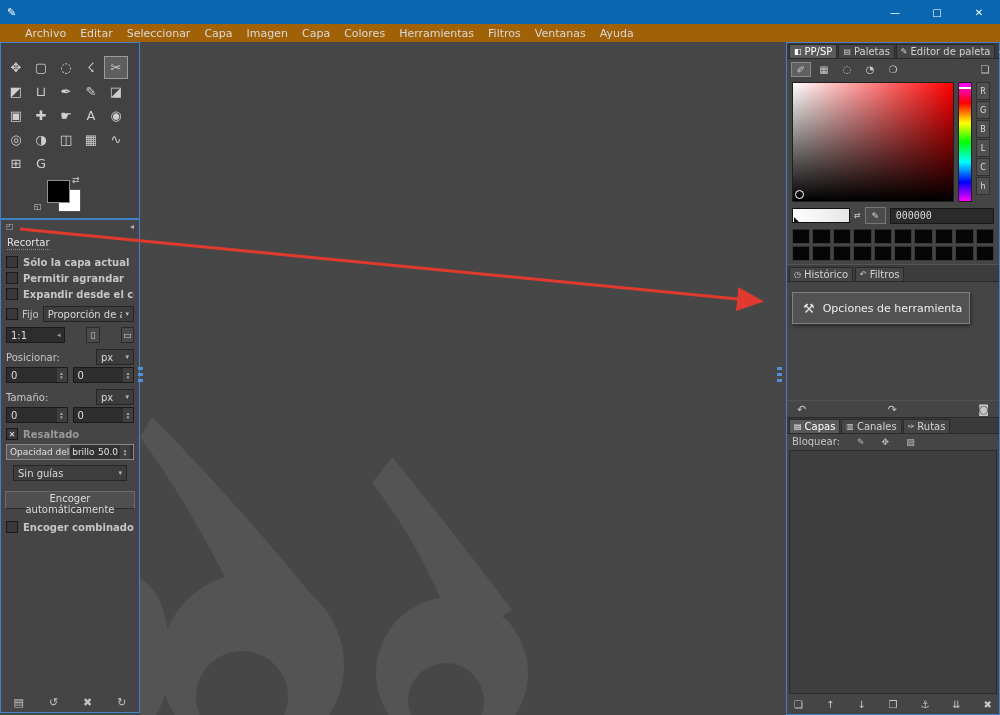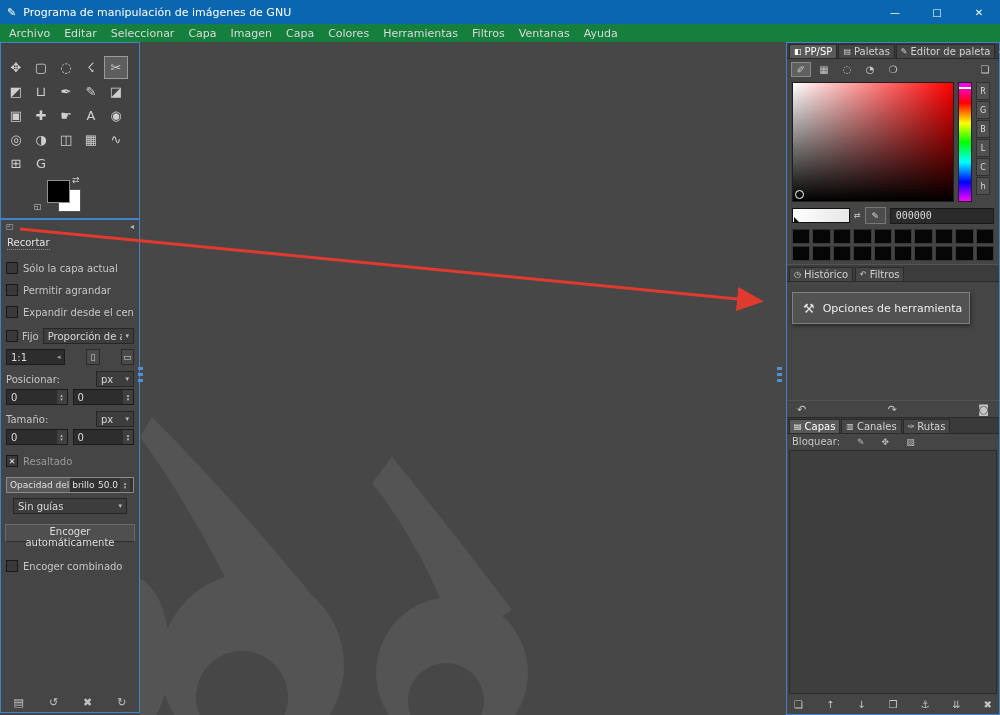--- a/index.html
+++ b/index.html
@@ -6,37 +6,37 @@
   body{width:1000px;height:715px;overflow:hidden;position:relative;background:#474747;
        font-family:"DejaVu Sans","Liberation Sans",sans-serif;color:#d4d4d4;cursor:default;
        -webkit-user-select:none;user-select:none;}
   
   .titlebar{position:absolute;left:0;top:0;right:0;height:24px;background:#0a66af;display:flex;align-items:center;}
   .app-icon{margin-left:7px;font-size:11px;color:#fff;}
   .title-text{margin-left:7px;font-size:11px;color:#fff;}
   .win-controls{margin-left:auto;display:flex;height:100%;}
   .wc{width:42px;display:flex;align-items:center;justify-content:center;font-size:10px;color:#fff;}
   
-  .menubar{position:absolute;left:0;top:24px;right:0;height:18px;background:#15803d;display:flex;align-items:center;padding-left:2px;border-bottom:1px solid #262626;}
+  .menubar{position:absolute;left:0;top:24px;right:0;height:18px;background:#a16207;display:flex;align-items:center;padding-left:18px;border-bottom:1px solid #262626;}
   .mi{font-size:11px;color:#d9d9d9;padding:1px 7px;white-space:nowrap;}
   
   .toolbox{position:absolute;left:0;top:42px;width:140px;height:177px;background:#424242;border:1px solid #3f82c8;box-sizing:border-box;}
   .tools{display:grid;grid-template-columns:repeat(5,25px);row-gap:1px;padding:13px 0 0 3px;}
   .tool{width:24px;height:23px;display:flex;align-items:center;justify-content:center;font-size:13px;color:#cfcfcf;background:transparent;border:1px solid transparent;padding:0;font-family:inherit;}
   .tool.selected{background:#5e5e5e;border-color:#9a9a9a;}
   .fgbg{position:relative;width:44px;height:34px;margin:5px 0 0 46px;}
   .fg-sw{position:absolute;left:0;top:0;width:21px;height:21px;background:#000;border:1px solid #909090;z-index:2;}
   .bg-sw{position:absolute;left:11px;top:9px;width:21px;height:21px;background:#fff;border:1px solid #555;z-index:1;}
   .swap-ic{position:absolute;left:25px;top:-5px;font-size:9px;color:#ccc;z-index:3;}
   .reset-ic{position:absolute;left:-13px;top:22px;font-size:8px;color:#ccc;}
   
   .options{position:absolute;left:0;top:219px;width:140px;height:494px;background:#454545;border:1px solid #3f82c8;box-sizing:border-box;padding:0 3px;}
   .opt-head{display:flex;justify-content:space-between;font-size:8px;color:#b5b5b5;padding:2px 2px 0;}
   .opt-title{display:inline-block;font-size:10px;color:#e2e2e2;margin:2px 0 2px 3px;border-bottom:1px dotted #8a8a8a;padding-bottom:1px;}
-  .cbrow{display:flex;align-items:center;gap:5px;margin:10px 2px;font-size:10px;color:#c6c6c6;}
+  .cbrow{display:flex;align-items:center;gap:5px;margin:4px 2px;font-size:10px;color:#c6c6c6;font-weight:bold;}
   .cb{width:10px;height:10px;background:#393939;border:1px solid #191919;display:flex;align-items:center;justify-content:center;font-size:8px;color:#eee;flex:none;}
   .dim .lbl{color:#9a9a9a;}
   .lbl{white-space:nowrap;overflow:hidden;}
   .fixedrow{display:flex;align-items:center;gap:4px;margin:6px 2px 4px;font-size:10px;color:#c6c6c6;}
   .combo{height:16px;background:#3d3d3d;border:1px solid #262626;display:flex;align-items:center;padding:0 4px;font-size:10px;color:#d8d8d8;box-sizing:border-box;}
   .combo .chev{margin-left:auto;font-size:7px;color:#bbb;padding-left:3px;}
   .combo.grow{flex:1;min-width:0;}
   .combo.grow .cval{overflow:hidden;white-space:nowrap;}
   .combo.unit{width:38px;}
   .combo.full{margin:5px 9px;}
@@ -103,21 +103,20 @@
   .arrow-overlay{position:absolute;left:0;top:0;z-index:60;pointer-events:none;}
   button{cursor:default;}
 </style>
 </head>
 <body>
 
 <div id="app">
 
   <div class="titlebar">
     <span class="app-icon">✎</span>
-    <span class="title-text">Programa de manipulación de imágenes de GNU</span>
     <div class="win-controls">
       <span class="wc">—</span>
       <span class="wc">□</span>
       <span class="wc">✕</span>
     </div>
   </div>
 
   <div class="menubar">
     <span class="mi">Archivo</span>
     <span class="mi">Editar</span>

